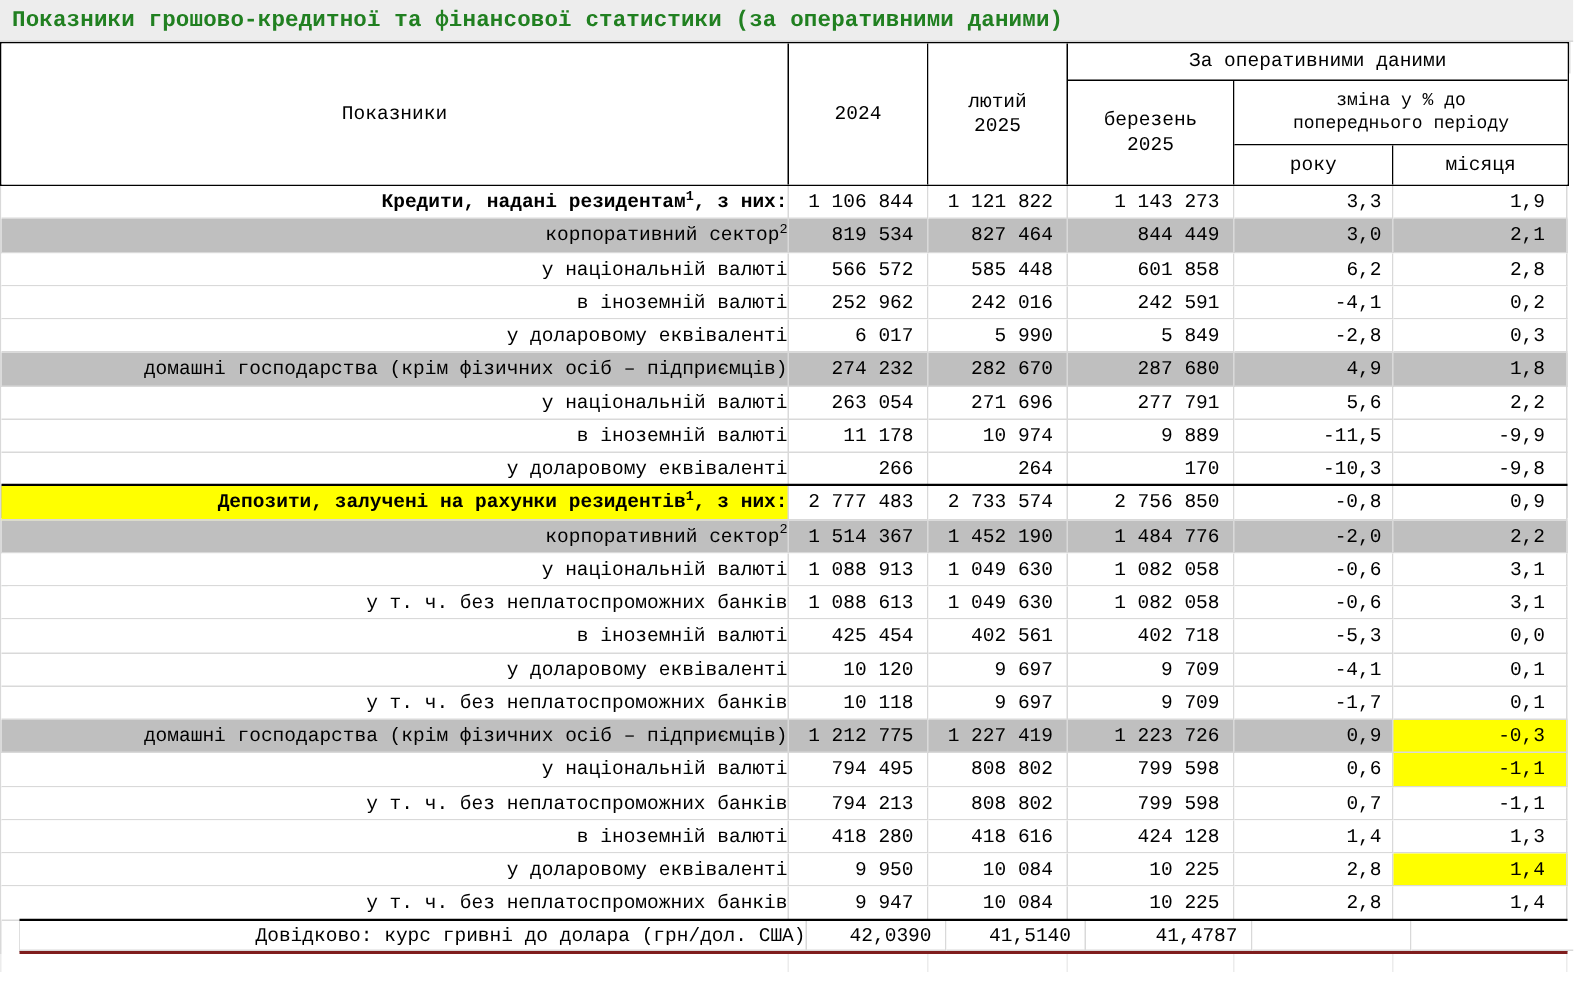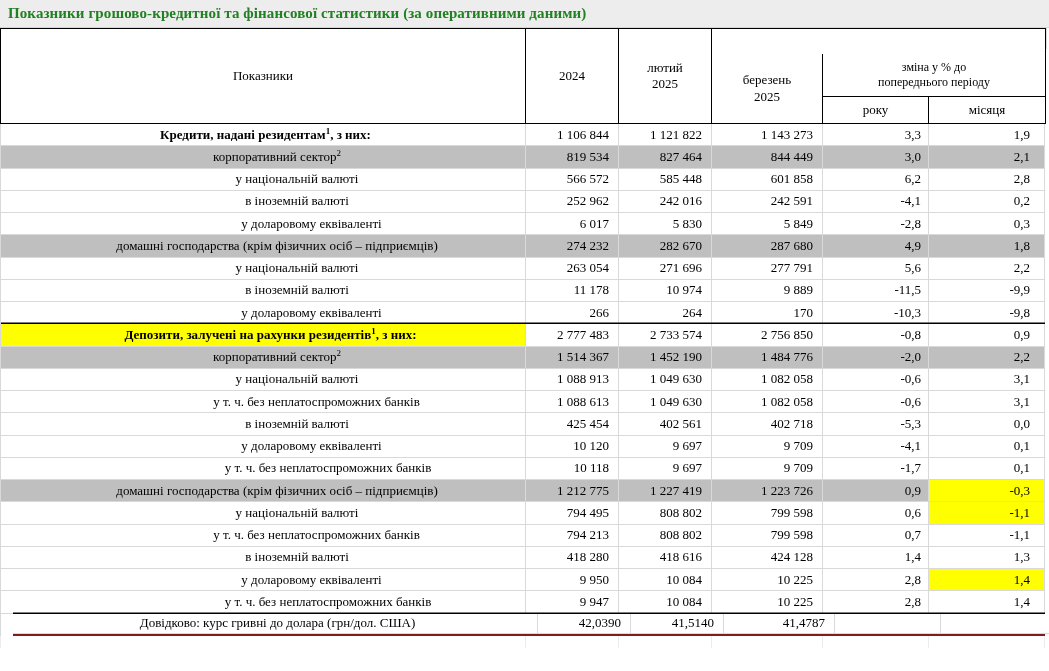--- a/index.html
+++ b/index.html
@@ -1,18 +1,18 @@
 <!DOCTYPE html>
 <html><head>
 <meta charset="utf-8">
 <style>
   html,body { margin:0; padding:0; background:#fff; }
   #screen {
     position:relative; width:1049px; height:671px; overflow:hidden;
-    font-family:Liberation Serif, serif; color:#000; background:#fff;
+    font-family:Liberation Mono, monospace; color:#000; background:#fff;
     box-sizing:border-box;
   }
   
   .title-band {
     height:28px; background:#ededed; border-bottom:1px solid #d6d6d6;
     display:flex; align-items:center; padding-left:8px; box-sizing:border-box;
     position:relative; z-index:1;
   }
   .title-band .t { font-size:15px; font-weight:bold; color:#218021; letter-spacing:0.1px; }
   .subtitle-band {
@@ -50,21 +50,21 @@
   }
   .row.gray .cell { background:#bfbfbf; }
   .row.btop { box-shadow:0 -1.5px 0 0 #000; }
   .row.bbot { border-bottom:2px solid #7f1d1d;margin-left:12px; }
   .row.gmark { box-shadow:inset 4px 0 0 0 #1e7145; }
   .cell {
     box-sizing:border-box; border-right:1px solid #d9d9d9; border-bottom:1px solid #d9d9d9;
     font-size:13px; display:flex; align-items:center; background:#fff;
     white-space:nowrap; overflow:hidden;
   }
-  .cell.label { justify-content:center; }
+  .cell.label { justify-content:flex-end; }
   .cell.label.bold { font-weight:bold; }
   .cell.label.ylabel { background:#ffff00 !important; }
   .cell.num { justify-content:flex-end; }
   .cell.num.c0, .cell.num.c1, .cell.num.c2 { padding-right:9px; }
   .cell.num.c3 { padding-right:7px; }
   .cell.num.c4 { padding-right:14px; }
   .cell.num.yl { background:#ffff00 !important; }
   .cell sup { font-size:9px; line-height:0; vertical-align:super; position:relative; top:-4px; }
   
   .bstrip {
@@ -85,20 +85,21 @@
   <div class="title-band">
     <span class="t">Показники грошово-кредитної та фінансової статистики (за оперативними даними)</span>
   </div>
 
 
   <div class="thead">
     <div class="hc" id="h-ind">Показники</div>
     <div class="hc" id="h-2024">2024</div>
     <div class="hc" id="h-feb">лютий
 2025</div>
+    <div class="hc" id="h-oper">За оперативними даними</div>
     <div class="hc" id="h-mar">березень
 2025</div>
     <div class="hc" id="h-chg">зміна у % до
 попереднього періоду</div>
     <div class="hc" id="h-yr">року</div>
     <div class="hc" id="h-mo">місяця</div>
   </div>
 
   <div id="rows">
       <div class="row">
@@ -142,21 +143,21 @@
         <div class="cell num c1">242 016</div>
         <div class="cell num c2">242 591</div>
         <div class="cell num c3">-4,1</div>
         <div class="cell num c4">0,2</div>
       </div>
       <div class="row">
         <div class="cell label" style="padding-left: 97px;">
           <span>у доларовому еквіваленті</span>
         </div>
         <div class="cell num c0">6 017</div>
-        <div class="cell num c1">5 830</div>
+        <div class="cell num c1">5 990</div>
         <div class="cell num c2">5 849</div>
         <div class="cell num c3">-2,8</div>
         <div class="cell num c4">0,3</div>
       </div>
       <div class="row gray">
         <div class="cell label" style="padding-left: 28px;">
           <span>домашні господарства (крім фізичних осіб – підприємців)</span>
         </div>
         <div class="cell num c0">274 232</div>
         <div class="cell num c1">282 670</div>

